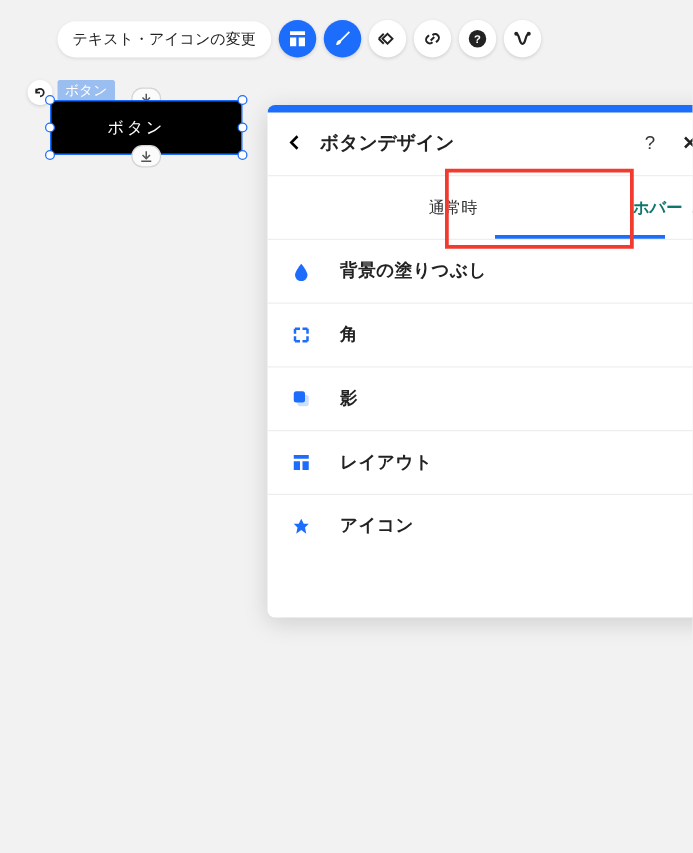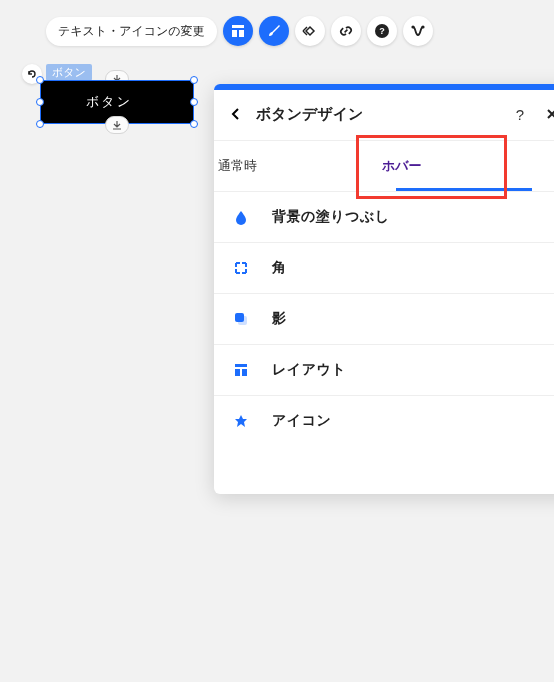--- a/index.html
+++ b/index.html
@@ -165,28 +165,28 @@
 
   
   .tabs {
     display: flex;
     align-items: stretch;
     position: relative;
     padding: 0 4px;
   }
   .tab {
     flex: 1;
-    text-align: left;
+    text-align: right;
     padding: 16px 0 16px;
     font-size: 13px;
     color: #333;
     cursor: pointer;
     position: relative;
   }
-  .tab.active { color: #4c1d95; font-weight: 600; }
+  .tab.active { color: #0f766e; font-weight: 600; }
   .tab.active::after {
     content: "";
     position: absolute;
     left: 14px;
     right: 14px;
     bottom: 0;
     height: 3px;
     background: #1d6dfc;
   }
   .tab-more {

